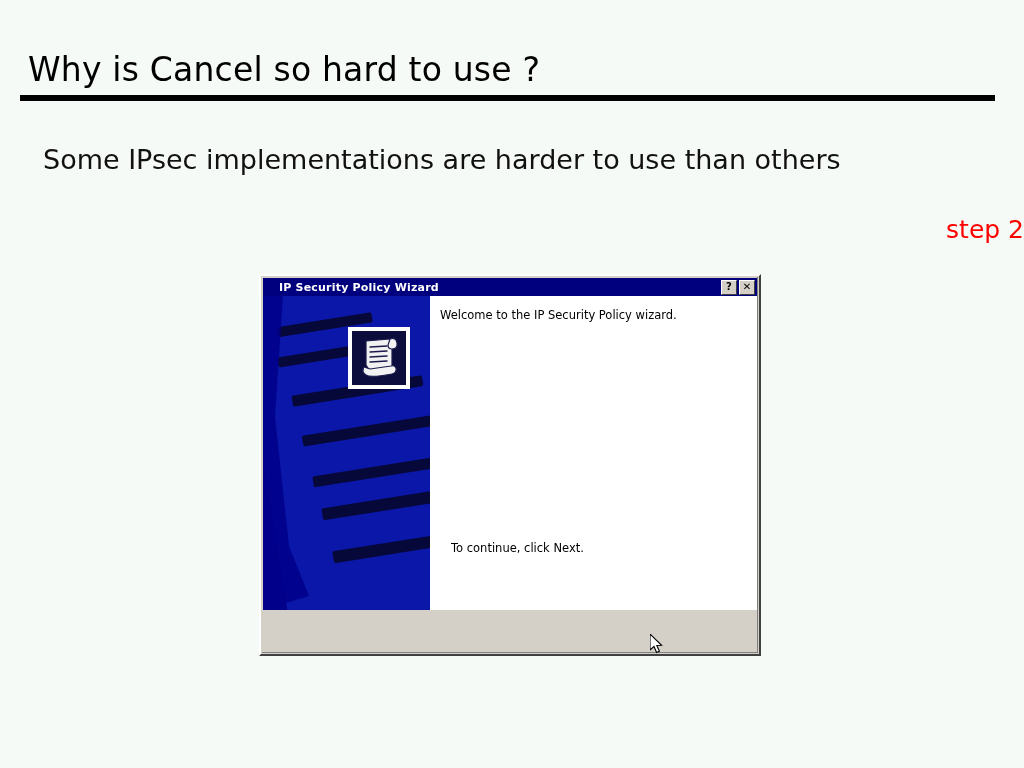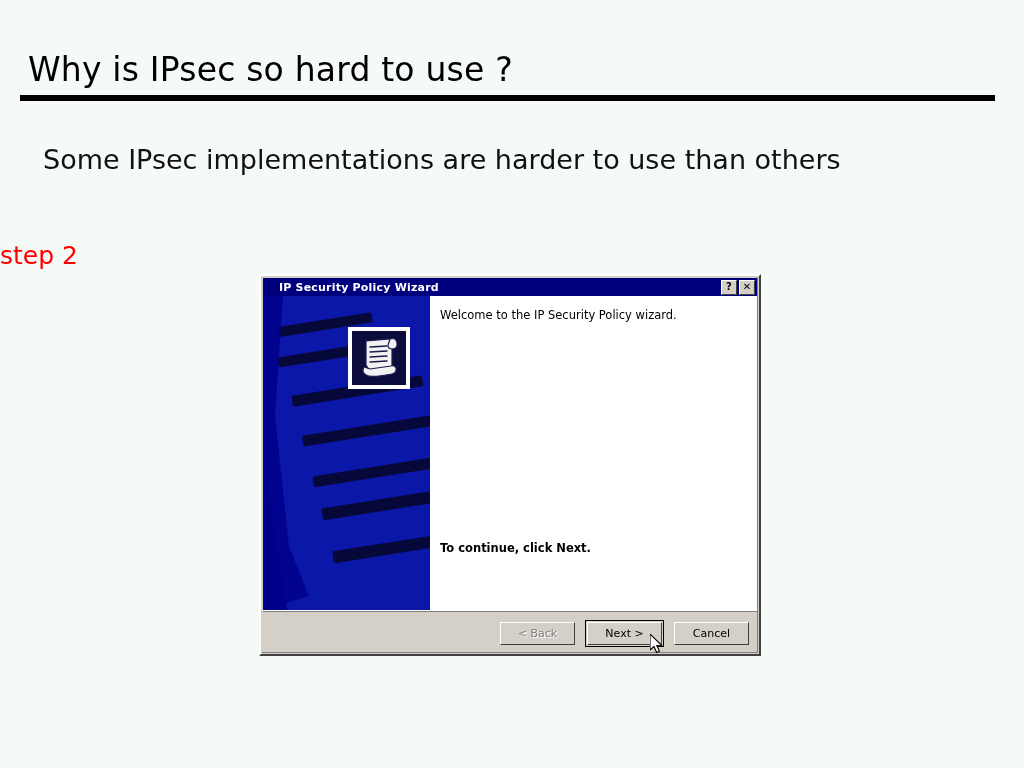--- a/index.html
+++ b/index.html
@@ -38,23 +38,23 @@
     left: 27px;
     top: 144px;
     font-size: 27px;
     color: #111111;
     white-space: nowrap;
     margin-left: 16px;
   }
   .step-label {
     position: absolute;
     left: 0;
-    top: 241px;
+    top: 215px;
     width: 1024px;
-    text-align: left;
+    text-align: right;
     font-size: 25px;
     color: #ff0000;
   }
 
   
   .dialog {
     position: absolute;
     left: 259px;
     top: 274px;
     width: 502px;
@@ -186,23 +186,22 @@
   .pane p {
     margin: 0;
     color: #000000;
     font-size: 11.5px;
     line-height: 13.5px;
     font-family: "DejaVu Sans", sans-serif;
   }
   .pane .welcome { margin-bottom: 38px; }
   .pane .continue {
     position: absolute;
-    left: 10px;
+    left: 21px;
     bottom: 55px;
-    font-weight: bold;
   }
 
   
   .btnbar {
     position: absolute;
     left: 2px;
     right: 2px;
     bottom: 2px;
     height: 42px;
     background: #d4d0c8;
@@ -258,21 +257,21 @@
     left: 650px;
     top: 634px;
     width: 14px;
     height: 22px;
     pointer-events: none;
   }
 </style>
 </head>
 <body>
 
-<div class="slide-title">Why is IPsec so hard to use ?</div>
+<div class="slide-title">Why is Cancel so hard to use ?</div>
 <div class="title-rule"></div>
 <div class="slide-subtitle">Some IPsec implementations are harder to use than others</div>
 <div class="step-label">step 2</div>
 
 <div class="dialog">
   <div class="dialog-inner"></div>
 
   <div class="titlebar">
     <div class="titlebar-text">IP Security Policy Wizard</div>
     <div class="tb-btn">?</div>
@@ -314,33 +313,17 @@
         </div>
       </div>
     </div>
 
     <div class="pane">
       <p class="welcome">Welcome to the IP Security Policy wizard.</p>
       <p class="continue">To continue, click Next.</p>
     </div>
   </div>
 
-  <div class="btnbar">
-    <div class="btnbar-sep"></div>
-    <div class="btns">
-      <div class="btn-wrap">
-        <div class="btn btn-back btn-disabled">&lt; Back</div>
-      </div>
-      <div class="btn-gap"></div>
-      <div class="btn-default-frame">
-        <div class="btn">Next &gt;</div>
-      </div>
-      <div class="btn-gap"></div>
-      <div class="btn-wrap">
-        <div class="btn">Cancel</div>
-      </div>
-    </div>
-  </div>
 </div>
 
 <svg class="cursor" viewBox="0 0 14 22">
   <polygon points="0,0 0,16 4,12.5 6.6,18.5 9.4,17.3 6.8,11.5 11.6,11.3" fill="#ffffff" stroke="#000000" stroke-width="1.1" stroke-linejoin="miter"></polygon>
 </svg>
 
 </body></html>

